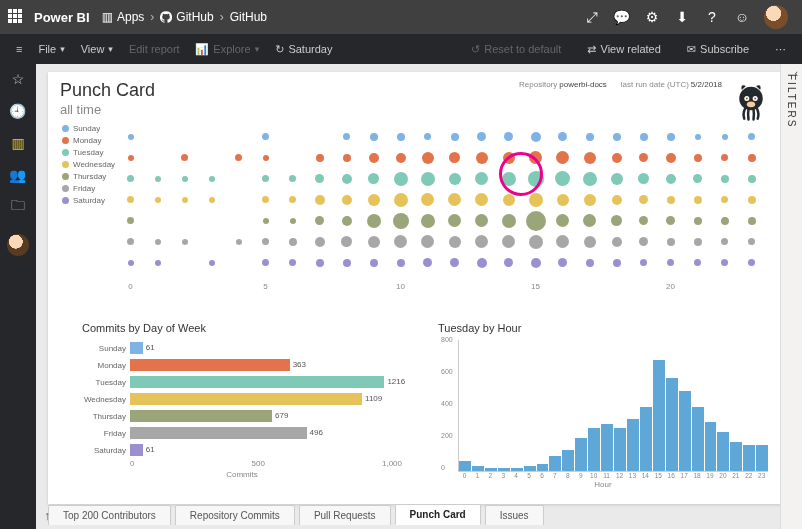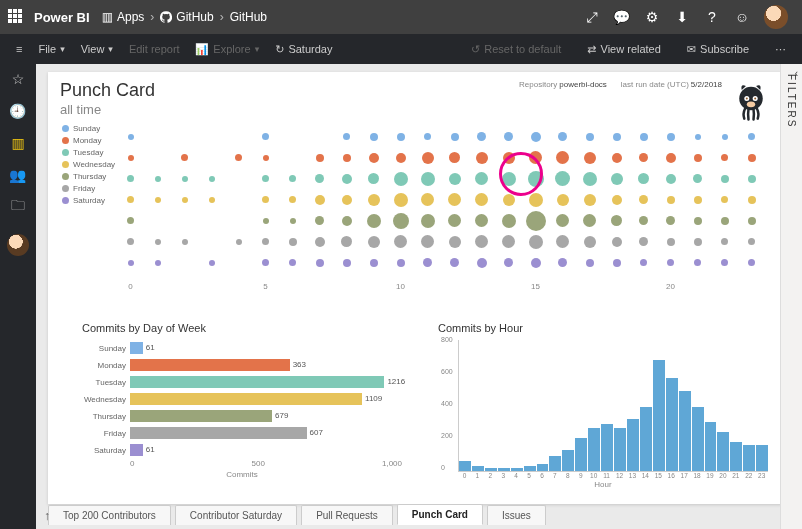--- a/index.html
+++ b/index.html
@@ -726,41 +726,41 @@
               <div class="hl">Thursday</div>
               <div class="track">
                 <div class="bar" style="width:52.23076923076923%;background:#9aa57a"></div>
                 <div class="val" style="left:calc(52.23076923076923% + 3px)">679</div>
               </div>
             </div>
             <div class="hrow">
               <div class="hl">Friday</div>
               <div class="track">
                 <div class="bar" style="width:64.92307692307693%;background:#a7a7a7"></div>
-                <div class="val" style="left:calc(64.92307692307693% + 3px)">607</div>
+                <div class="val" style="left:calc(64.92307692307693% + 3px)">496</div>
               </div>
             </div>
             <div class="hrow">
               <div class="hl">Saturday</div>
               <div class="track">
                 <div class="bar" style="width:4.6923076923076925%;background:#9b8fd1"></div>
                 <div class="val" style="left:calc(4.6923076923076925% + 3px)">61</div>
               </div>
             </div>
           </div>
         <div class="haxis">
             <span>0</span>
             <span>500</span>
             <span>1,000</span>
           </div>
         <div class="haxisLbl">Commits</div>
       </div>
 
       <div class="chartR">
-        <div class="ctitle">Commits by Hour</div>
+        <div class="ctitle">Tuesday by Hour</div>
         <div class="vchart">
           <div class="vylab" style="top:-4px">800</div>
           <div class="vylab" style="top:28px">600</div>
           <div class="vylab" style="top:60px">400</div>
           <div class="vylab" style="top:92px">200</div>
           <div class="vylab" style="top:124px">0</div>
           <div class="vbars" id="vbars">
               <div class="vb" style="height: 7.5%;"></div>
               <div class="vb" style="height: 3.75%;"></div>
               <div class="vb" style="height: 2.5%;"></div>
@@ -812,21 +812,21 @@
             <span>21</span>
             <span>22</span>
             <span>23</span>
           </div>
         <div class="vxaxisLbl">Hour</div>
       </div>
     </div>
 
     <div class="tabs" id="tabs">
         <div class="tab">Top 200 Contributors</div>
-        <div class="tab">Contributor Saturday</div>
+        <div class="tab">Repository Commits</div>
         <div class="tab">Pull Requests</div>
         <div class="tab active">Punch Card</div>
         <div class="tab">Issues</div>
       </div>
     <div class="footarrow">↑</div>
   </div>
 
   <div class="filters">
     <span class="chev">‹</span>
     <span class="fl">FILTERS</span>

